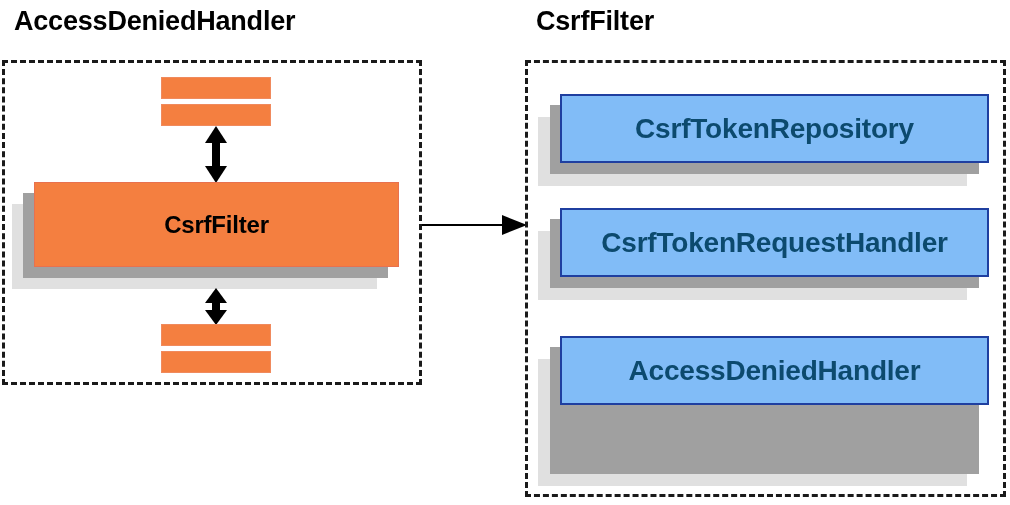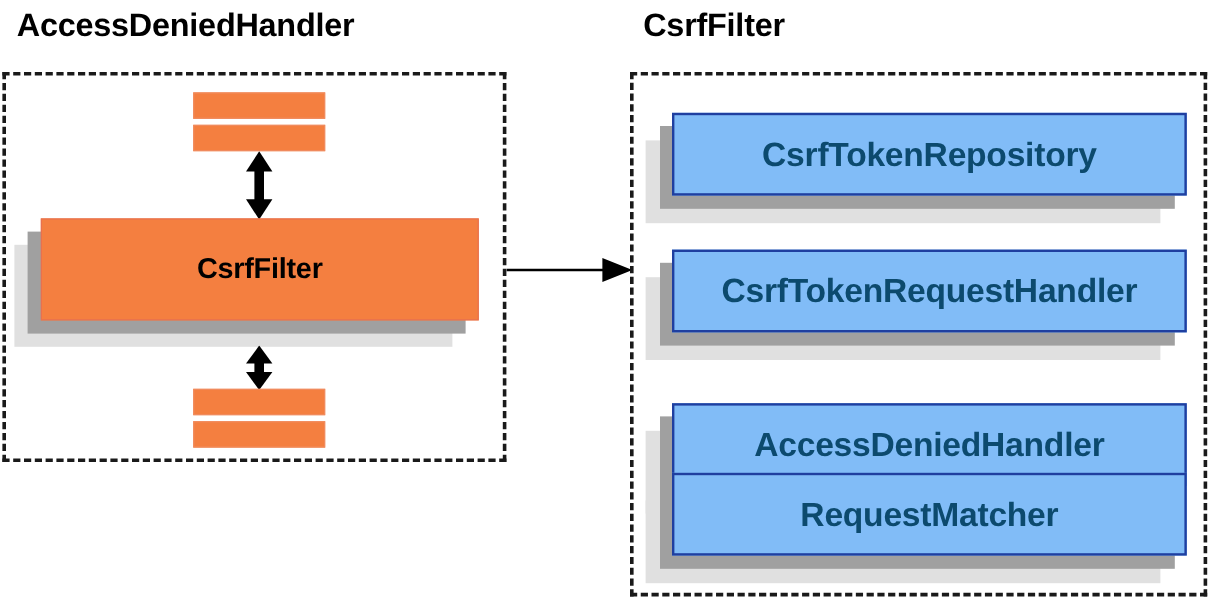--- a/index.html
+++ b/index.html
@@ -191,18 +191,15 @@
     <div class="shadow-far"></div>
     <div class="shadow-near"></div>
     <div class="face">
       <span class="label">AccessDeniedHandler</span>
     </div>
   </div>
 
   <div class="card card-blue" id="card-blue-3">
     <div class="shadow-far"></div>
     <div class="shadow-near"></div>
-    <div class="face">
-      <span class="label">RequestMatcher</span>
-    </div>
   </div>
 
 </div>
 
 </body></html>

